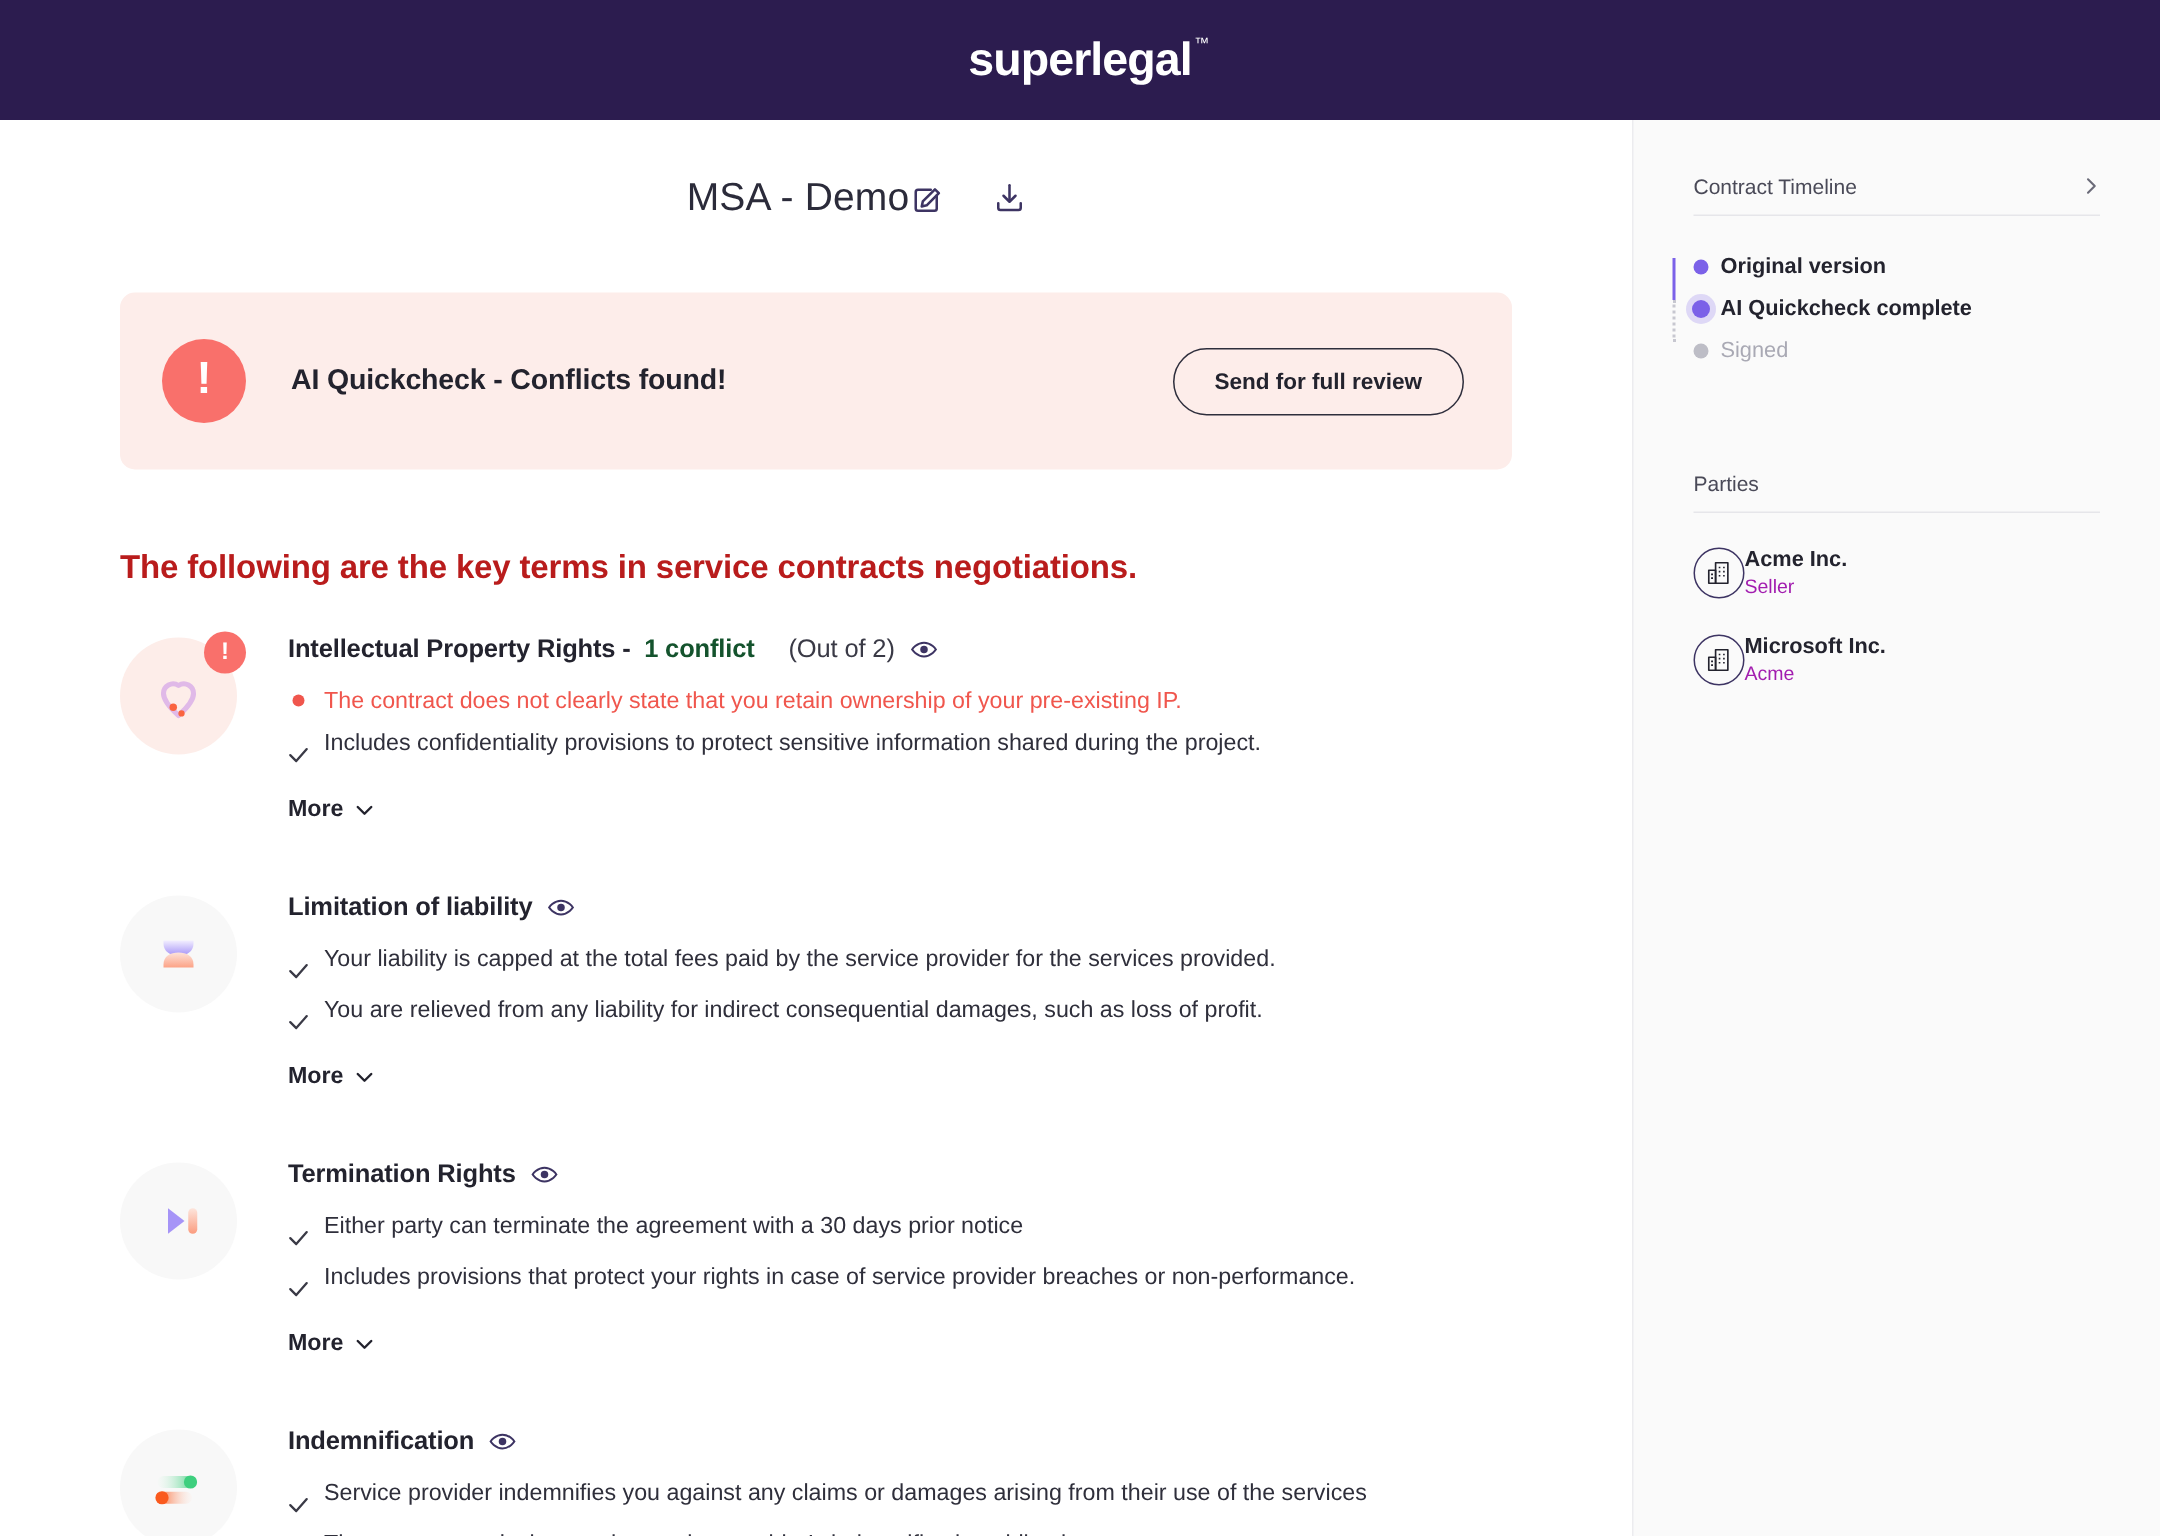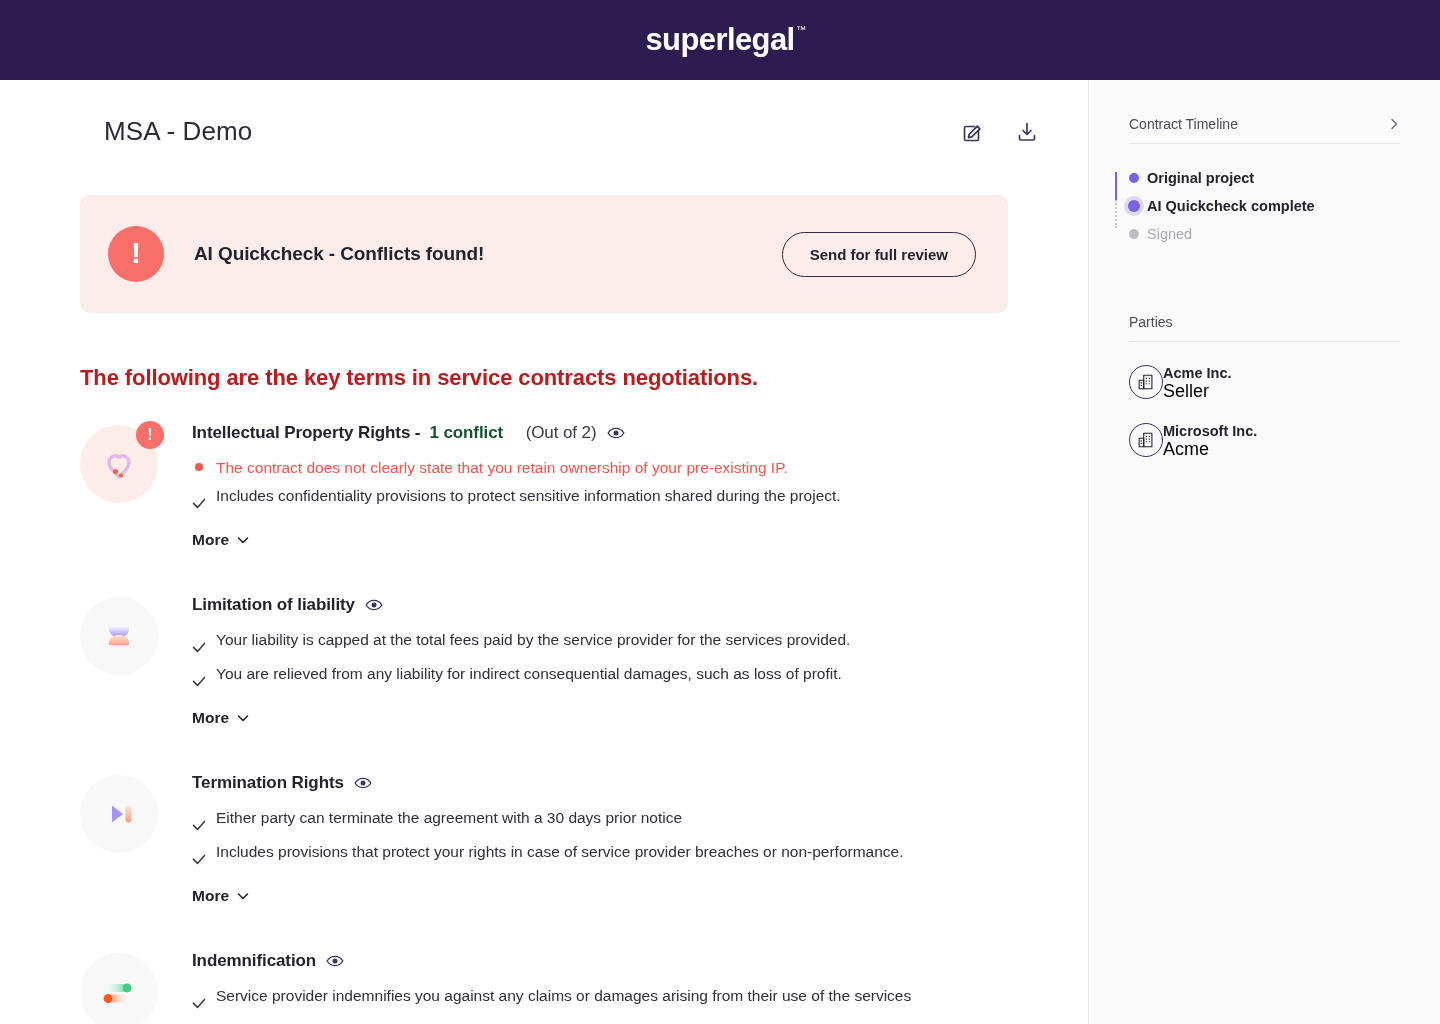--- a/index.html
+++ b/index.html
@@ -53,21 +53,21 @@
     width: 352px;
     background: #FAFAFA;
     border-left: 1px solid #ECECEF;
     padding: 36px 40px 0 40px;
   }
 
   
   .titlerow {
     display: flex;
     align-items: center;
-    justify-content: space-between;
+    justify-content: center;
     padding: 36px 48px 0 104px;
   }
   .doc-title {
     font-size: 26px;
     font-weight: 400;
     color: #2b2b3a;
     letter-spacing: 0.1px;
   }
   .title-actions { display: flex; align-items: center; gap: 28px; }
   .icon-btn {
@@ -261,21 +261,21 @@
   }
   .party-avatar {
     width: 34px; height: 34px;
     border-radius: 50%;
     border: 1.4px solid #3D3463;
     display: flex; align-items: center; justify-content: center;
     flex: 0 0 auto;
     color: #23232e;
   }
   .party-name { font-size: 14.5px; font-weight: 700; color: #23232e; line-height: 18px; }
-  .party-role { font-size: 18px; color: #000000; line-height: 18px; }
+  .party-role { font-size: 13px; color: #a21caf; line-height: 18px; }
 </style>
 </head>
 <body>
 
 <div class="brandbar">
   <div class="logo">
     <span>superlegal</span><span class="tm">™</span>
   </div>
 </div>
 
@@ -526,21 +526,21 @@
           </svg>
       </span>
     </div>
 
     <div class="timeline">
       <div class="tl-line" style="top:8px; height:28px;"></div>
       <div class="tl-line dotted" style="top:36px; height:28px;"></div>
 
       <div class="tl-item">
         <span class="tl-dot"></span>
-        <span>Original project</span>
+        <span>Original version</span>
       </div>
       <div class="tl-item">
         <span class="tl-dot current"></span>
         <span>AI Quickcheck complete</span>
       </div>
       <div class="tl-item muted">
         <span class="tl-dot off"></span>
         <span>Signed</span>
       </div>
     </div>

